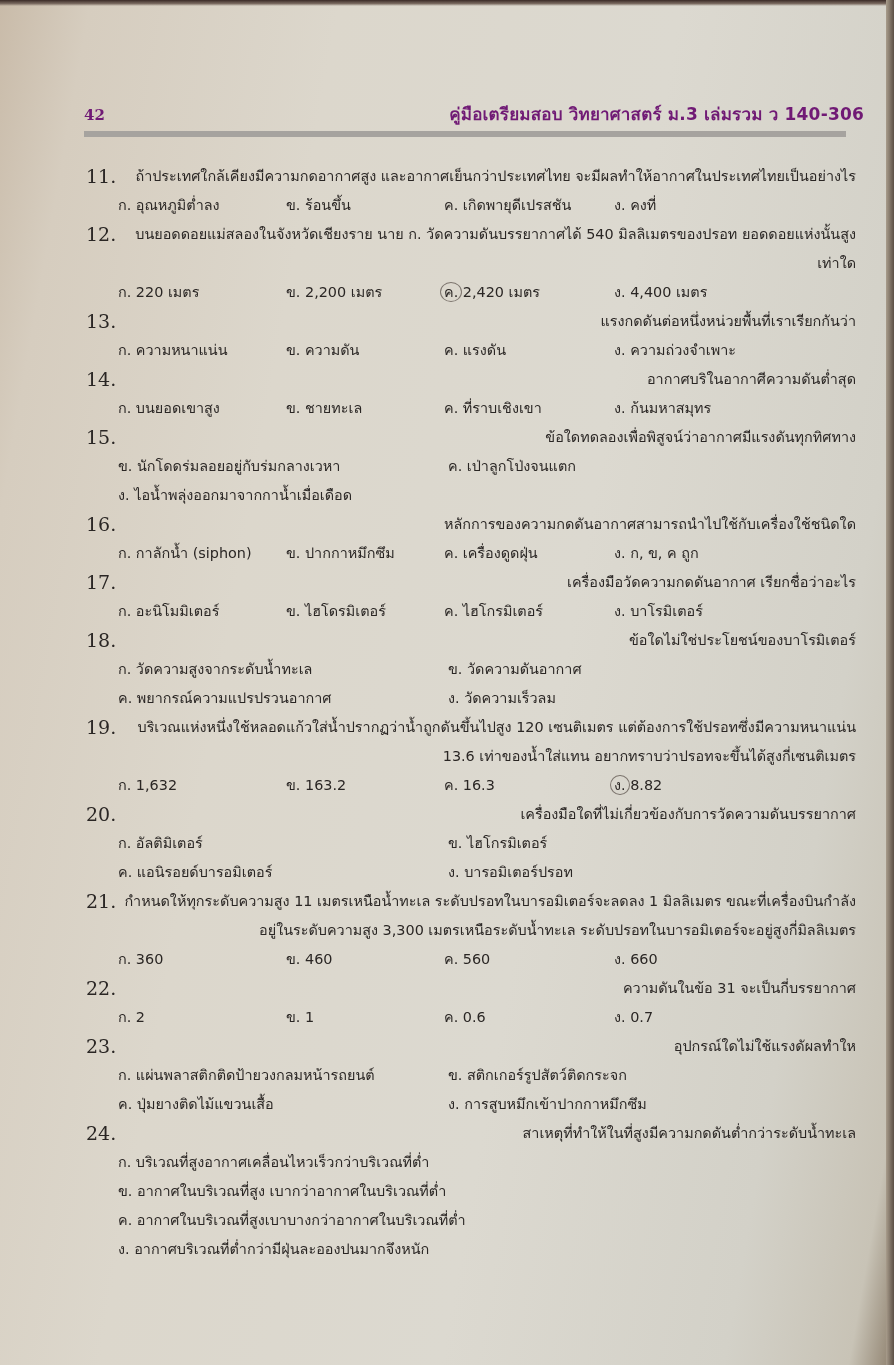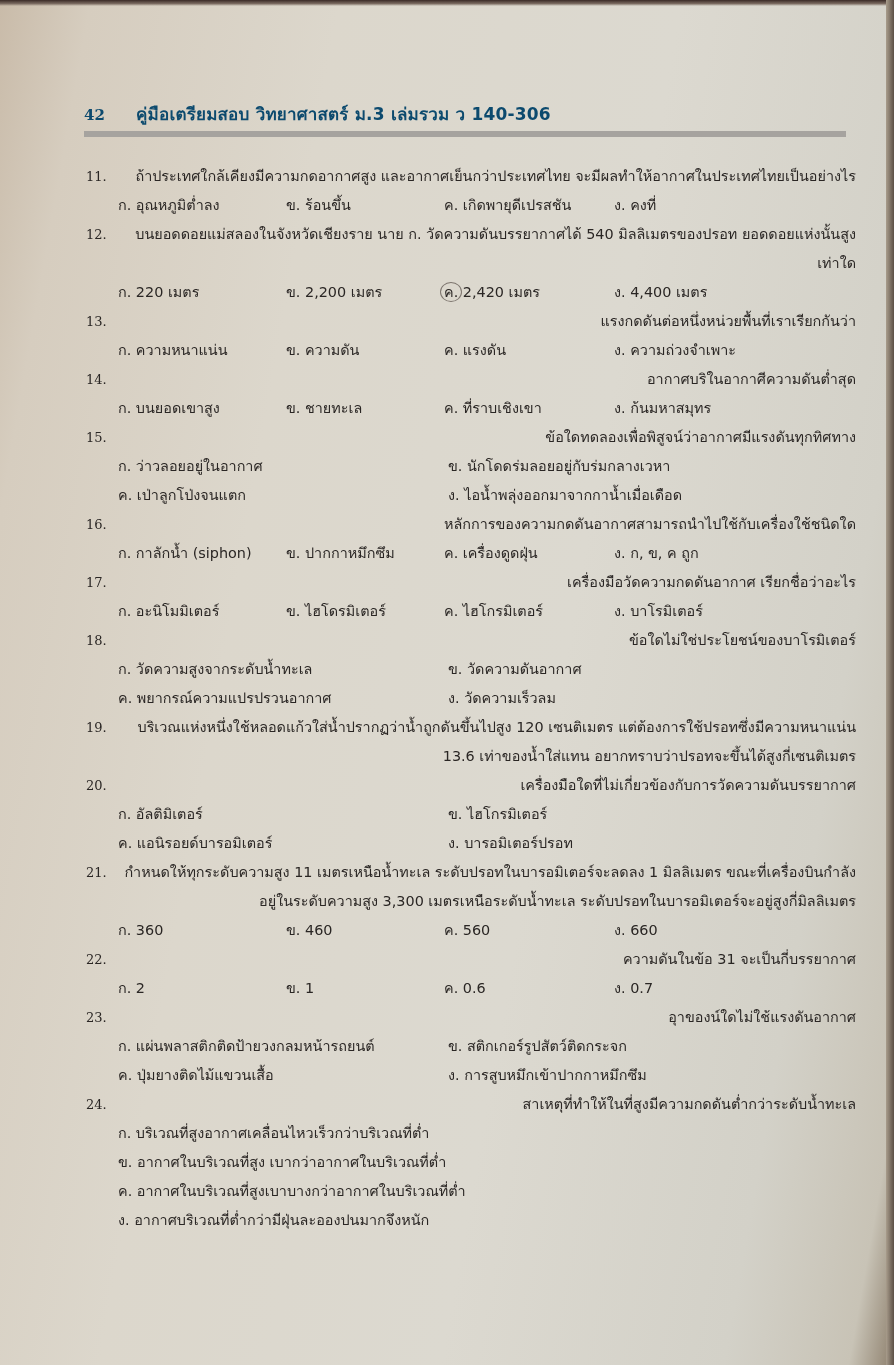--- a/index.html
+++ b/index.html
@@ -13,35 +13,35 @@
     position: absolute; left: 0; top: 0; width: 894px; height: 6px;
     background: linear-gradient(180deg, #3a2a26 0%, #7a6a60 60%, rgba(0,0,0,0) 100%);
   }
   .right-edge {
     position: absolute; right: 0; top: 0; width: 8px; height: 1365px;
     background: linear-gradient(90deg, #a99d8c, #5c5046);
   }
   .header {
     position: absolute; left: 84px; top: 100px; width: 780px;
     display: flex; align-items: baseline;
-    font-weight: bold; font-size: 17px; color: #0c4a6e;
+    font-weight: bold; font-size: 17px; color: #701a75; justify-content: space-between;
   }
   .page-number { width: 52px; font-family: "DejaVu Serif", serif; font-size: 15px; }
   .header-title { letter-spacing: 0.2px; }
   .header-rule {
     position: absolute; left: 84px; top: 131px; width: 762px; height: 6px;
     background: #a6a39f;
   }
   .content {
     position: absolute; left: 86px; top: 162px; width: 770px;
     font-size: 14.4px; line-height: 29px;
   }
   .question { margin: 0; }
   .q-stem { display: flex; }
-  .q-num { width: 32px; flex: 0 0 32px; font-family: "DejaVu Serif", serif; font-size: 13px; }
+  .q-num { width: 32px; flex: 0 0 32px; font-family: "DejaVu Serif", serif; font-size: 19px; }
   .q-text { flex: 1; text-align: right; }
   .choices { margin-left: 32px; display: grid; }
   .choices.four { grid-template-columns: 168px 158px 170px 1fr; margin-left: 32px; }
   .choices.two { grid-template-columns: 330px 1fr; }
   .choices.one { grid-template-columns: 1fr; }
   .choice { white-space: nowrap; }
   .circled {
     display: inline-block; border: 1px solid #7d756e; border-radius: 50%;
     padding: 0 3px; line-height: 18px; margin: -2px -4px;
   }
@@ -106,21 +106,20 @@
         <span class="choice">ค. ที่ราบเชิงเขา</span>
         <span class="choice">ง. ก้นมหาสมุทร</span>
       </div>
     </div>
     <div class="question">
       <div class="q-stem">
         <span class="q-num">15.</span>
         <span class="q-text">ข้อใดทดลองเพื่อพิสูจน์ว่าอากาศมีแรงดันทุกทิศทาง</span>
       </div>
       <div class="choices two">
-        <span class="choice">ก. ว่าวลอยอยู่ในอากาศ</span>
         <span class="choice">ข. นักโดดร่มลอยอยู่กับร่มกลางเวหา</span>
         <span class="choice">ค. เป่าลูกโป่งจนแตก</span>
         <span class="choice">ง. ไอน้ำพลุ่งออกมาจากกาน้ำเมื่อเดือด</span>
       </div>
     </div>
     <div class="question">
       <div class="q-stem">
         <span class="q-num">16.</span>
         <span class="q-text">หลักการของความกดดันอากาศสามารถนำไปใช้กับเครื่องใช้ชนิดใด</span>
       </div>
@@ -153,20 +152,26 @@
         <span class="choice">ข. วัดความดันอากาศ</span>
         <span class="choice">ค. พยากรณ์ความแปรปรวนอากาศ</span>
         <span class="choice">ง. วัดความเร็วลม</span>
       </div>
     </div>
     <div class="question">
       <div class="q-stem">
         <span class="q-num">19.</span>
         <span class="q-text">บริเวณแห่งหนึ่งใช้หลอดแก้วใส่น้ำปรากฏว่าน้ำถูกดันขึ้นไปสูง 120 เซนติเมตร แต่ต้องการใช้ปรอทซึ่งมีความหนาแน่น 13.6 เท่าของน้ำใส่แทน อยากทราบว่าปรอทจะขึ้นได้สูงกี่เซนติเมตร</span>
       </div>
+      <div class="choices four">
+        <span class="choice">ก. 1,632</span>
+        <span class="choice">ข. 163.2</span>
+        <span class="choice">ค. 16.3</span>
+        <span class="choice"><span class="circled">ง.</span> 8.82</span>
+      </div>
     </div>
     <div class="question">
       <div class="q-stem">
         <span class="q-num">20.</span>
         <span class="q-text">เครื่องมือใดที่ไม่เกี่ยวข้องกับการวัดความดันบรรยากาศ</span>
       </div>
       <div class="choices two">
         <span class="choice">ก. อัลติมิเตอร์</span>
         <span class="choice">ข. ไฮโกรมิเตอร์</span>
         <span class="choice">ค. แอนิรอยด์บารอมิเตอร์</span>
@@ -193,21 +198,21 @@
       <div class="choices four">
         <span class="choice">ก. 2</span>
         <span class="choice">ข. 1</span>
         <span class="choice">ค. 0.6</span>
         <span class="choice">ง. 0.7</span>
       </div>
     </div>
     <div class="question">
       <div class="q-stem">
         <span class="q-num">23.</span>
-        <span class="q-text">อุาของน์ใดไม่ใช้แรงดันอากาศ</span>
+        <span class="q-text">อุปกรณ์ใดไม่ใช้แรงดัผลทำให</span>
       </div>
       <div class="choices two">
         <span class="choice">ก. แผ่นพลาสติกติดป้ายวงกลมหน้ารถยนต์</span>
         <span class="choice">ข. สติกเกอร์รูปสัตว์ติดกระจก</span>
         <span class="choice">ค. ปุ่มยางติดไม้แขวนเสื้อ</span>
         <span class="choice">ง. การสูบหมึกเข้าปากกาหมึกซึม</span>
       </div>
     </div>
     <div class="question">
       <div class="q-stem">

